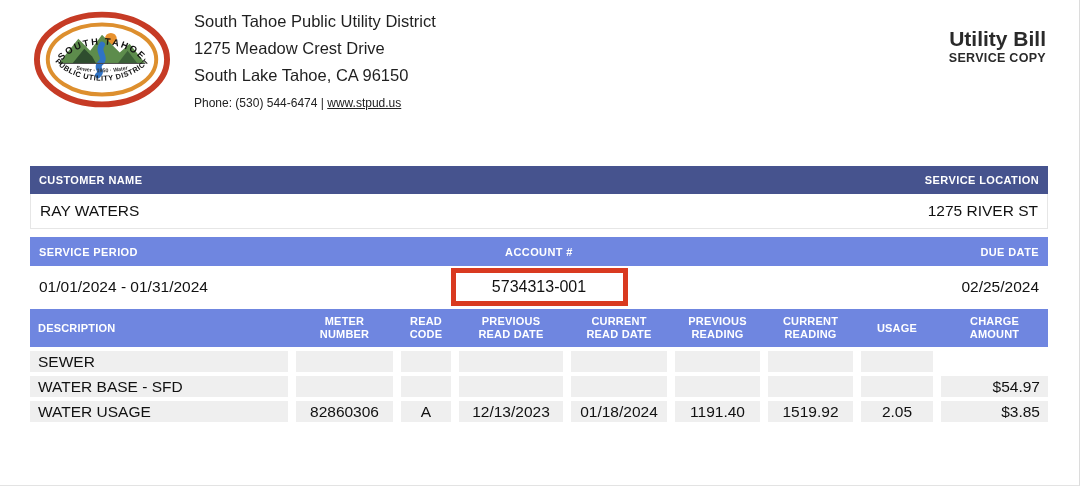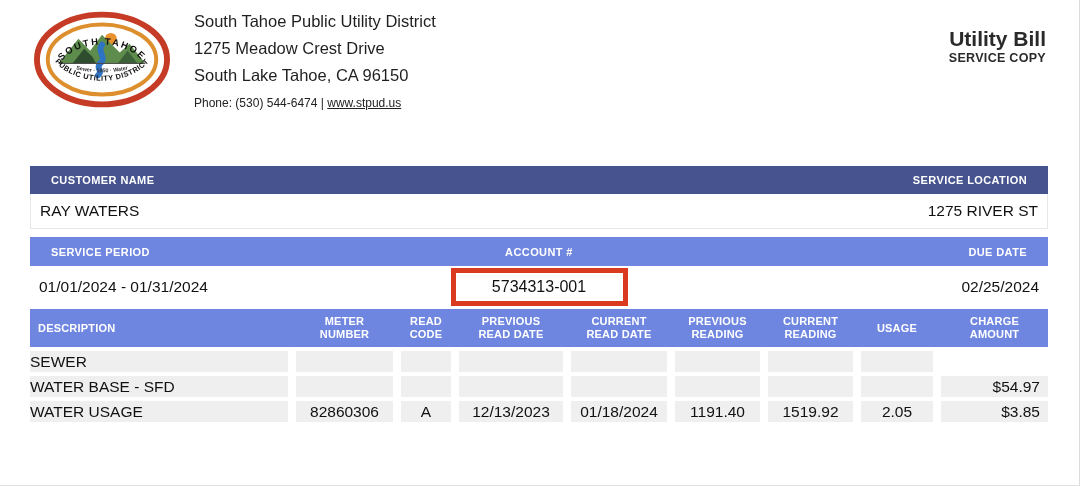--- a/index.html
+++ b/index.html
@@ -18,21 +18,21 @@
   .org-phone { font-size:12px; margin-top:7px; color:#222; }
   .site-link { color:#222; text-decoration:underline; cursor:pointer; }
   .doc-block { position:absolute; right:33px; top:27px; text-align:right; color:#2a2a2a; }
   .doc-title { font-size:21px; font-weight:bold; line-height:24px; }
   .doc-sub { font-size:12.5px; font-weight:bold; letter-spacing:0.3px; }
 
   
   .content { position:absolute; left:30px; top:166px; width:1018px; }
   .band {
     display:flex; align-items:center; justify-content:space-between;
-    padding:0 21px; color:#ffffff; font-weight:bold; font-size:11px; letter-spacing:0.4px;
+    padding:0 9px; color:#ffffff; font-weight:bold; font-size:11px; letter-spacing:0.4px;
   }
   .band.dark { background:#46538e; height:28px; }
   .band.light { background:#6f86e0; height:29px; margin-top:8px; }
   .vals { display:flex; align-items:center; justify-content:space-between; padding:0 9px; font-size:15.5px; color:#111; }
   .vals.customer { height:35px; border:1px solid #e6e6e6; border-top:none; background:#fff; }
   .vals.account { height:42px; }
   .col-l { flex:1; text-align:left; }
   .col-c { flex:0 0 auto; text-align:center; }
   .col-r { flex:1; text-align:right; }
 
@@ -54,21 +54,21 @@
   .c-desc   { width:258px; }
   .c-meter  { width:97px;  }
   .c-read   { width:50px;  }
   .c-pdate  { width:104px; }
   .c-cdate  { width:96px;  }
   .c-pread  { width:85px;  }
   .c-cread  { width:85px;  }
   .c-usage  { width:72px;  }
   .c-charge { width:107px; }
   .thead .c-desc { text-align:left; padding-left:8px; }
-  .trow .c-desc { justify-content:flex-start; }
+  .trow .c-desc { justify-content:flex-start; padding-left:8px; }
   .trow .c-charge { justify-content:flex-end; padding-right:8px; }
 </style>
 </head>
 <body>
 
 <div class="page">
 
   <div class="logo">
     <svg width="138" height="97" viewBox="0 0 140 98">
       <defs>

